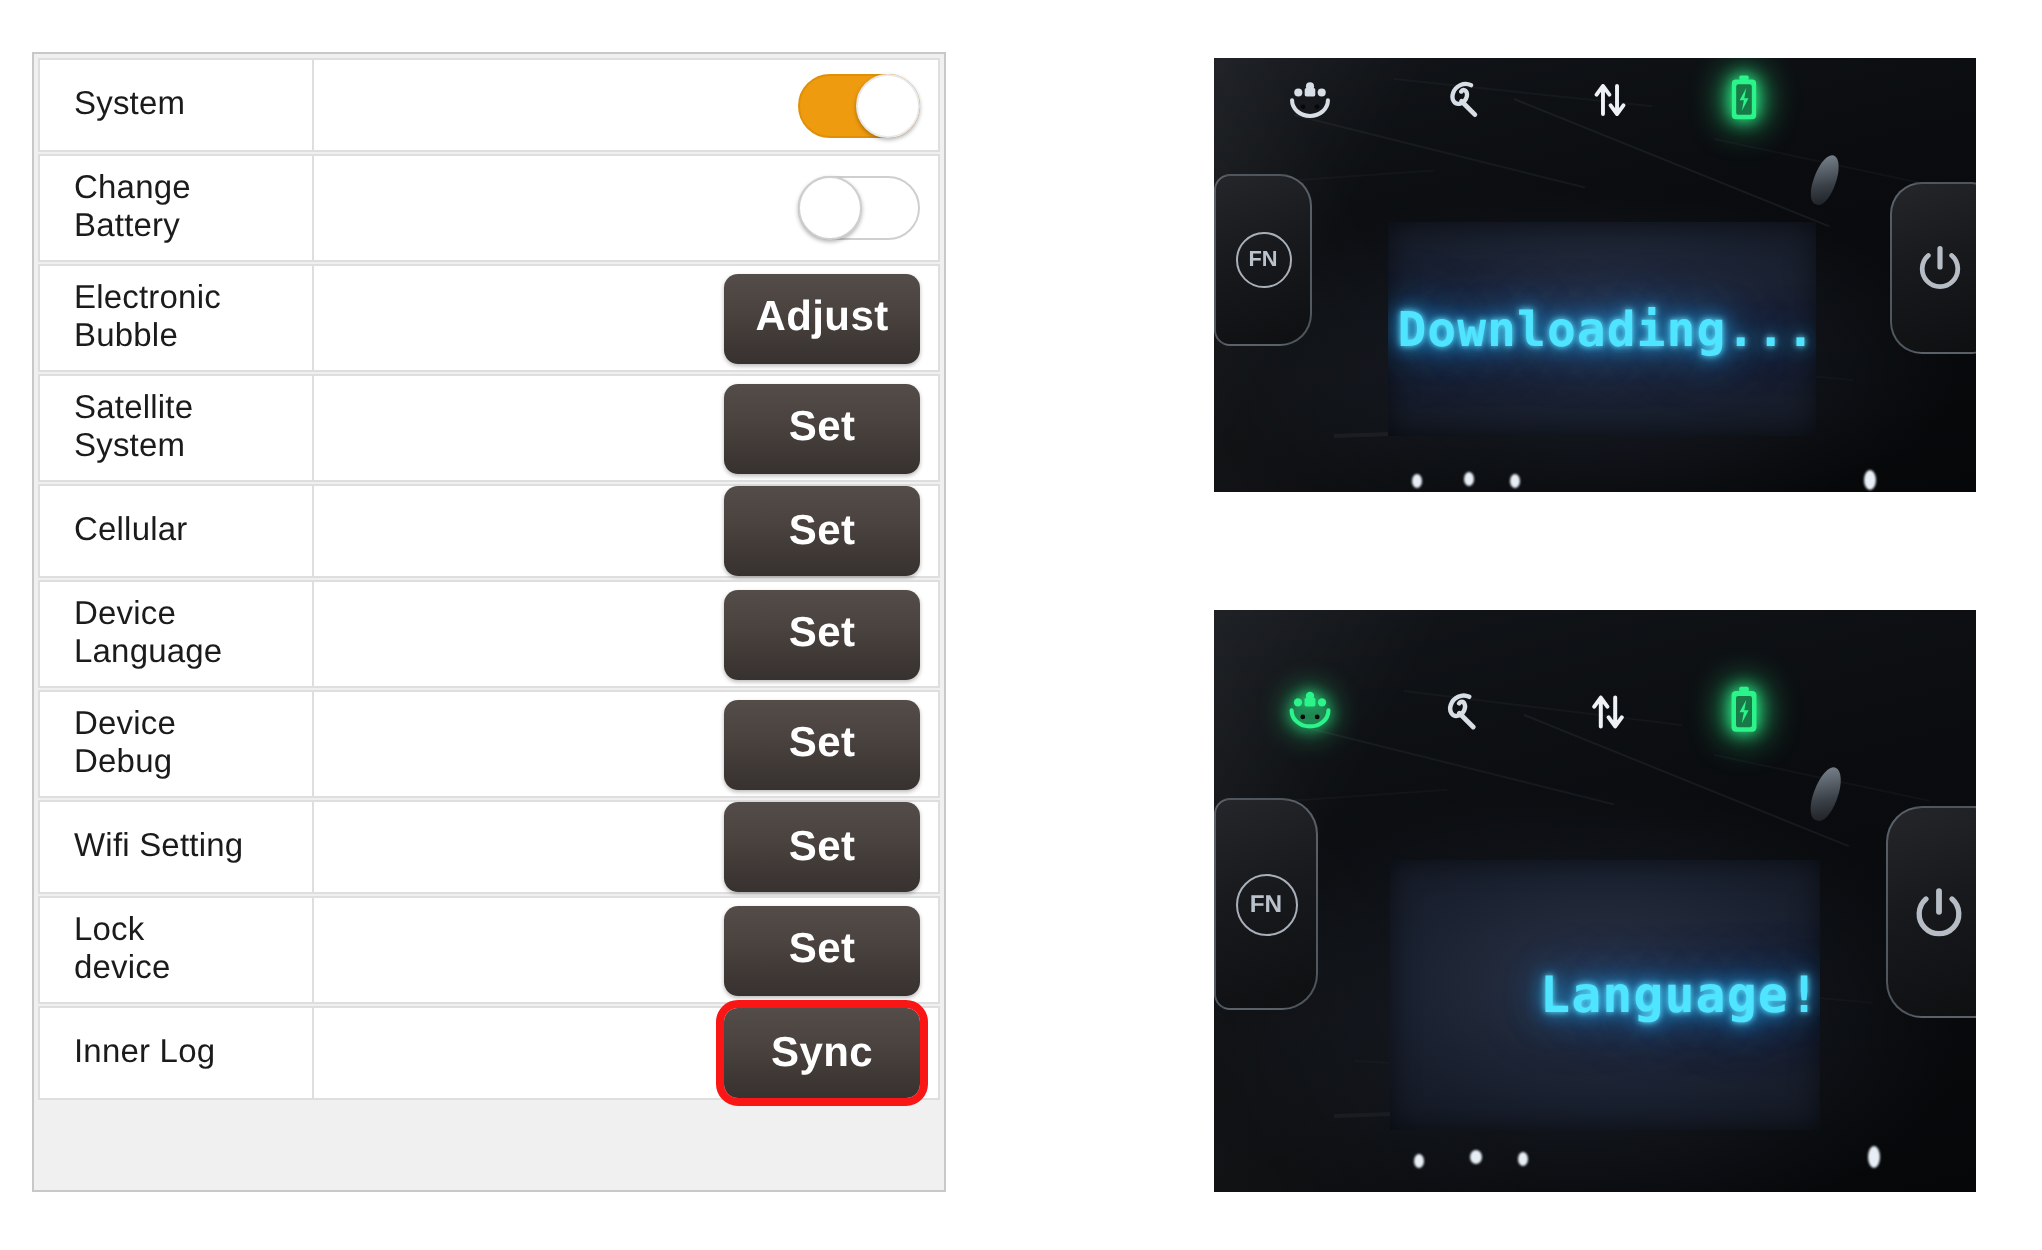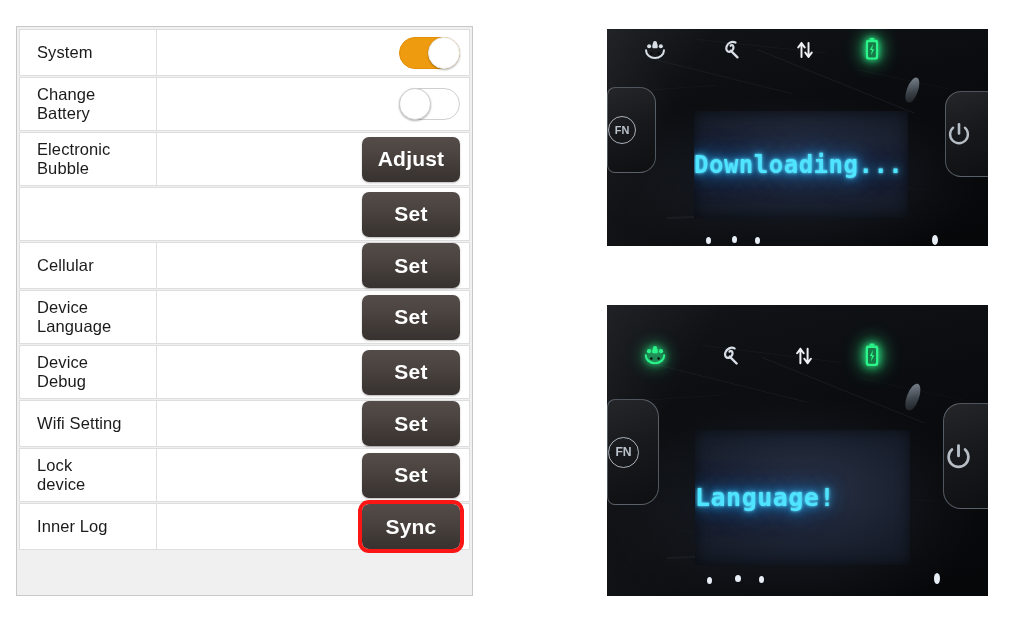--- a/index.html
+++ b/index.html
@@ -166,21 +166,21 @@
   .led svg { display: block; }
 
   
   .lcd {
     position: absolute;
     background:
       radial-gradient(ellipse 85% 75% at 50% 45%, #2b3446 0%, #1a2130 55%, #11161f 100%);
     box-shadow: inset 0 0 14px rgba(0,0,0,0.55);
     display: flex;
     align-items: center;
-    justify-content: flex-start;
+    justify-content: flex-end;
     overflow: hidden;
   }
   .lcd-text {
     font-family: "DejaVu Sans Mono", monospace;
     font-weight: bold;
     color: #4fe4ff;
     text-shadow:
       0 0 3px #63e9ff,
       0 0 9px #2ab6f5,
       0 0 18px #1a7fd6,
@@ -189,20 +189,21 @@
     white-space: nowrap;
   }
 
   
   .side-key {
     position: absolute;
     background: linear-gradient(160deg, #24262a 0%, #17191c 45%, #0d0f11 100%);
     border: 1px solid rgba(175,190,205,0.40);
     display: flex;
     align-items: center;
+    justify-content: center;
   }
   .key-glyph {
     color: rgba(210,218,228,0.80);
     font-family: "Liberation Sans", sans-serif;
     display: flex;
     align-items: center;
     justify-content: center;
   }
   .fn-circle {
     border: 1.6px solid rgba(205,214,225,0.80);
@@ -259,20 +260,26 @@
         <div>
           <span>Electronic</span>
           <span>Bubble</span>
         </div>
       </div>
       <div class="row-control">
         <button class="act-btn">Adjust</button>
       </div>
     </div>
     <div class="settings-row h2">
+      <div class="row-label">
+        <div>
+          <span>Satellite</span>
+          <span>System</span>
+        </div>
+      </div>
       <div class="row-control">
         <button class="act-btn">Set</button>
       </div>
     </div>
     <div class="settings-row h1">
       <div class="row-label">
         <div>
           <span>Cellular</span>
         </div>
       </div>

